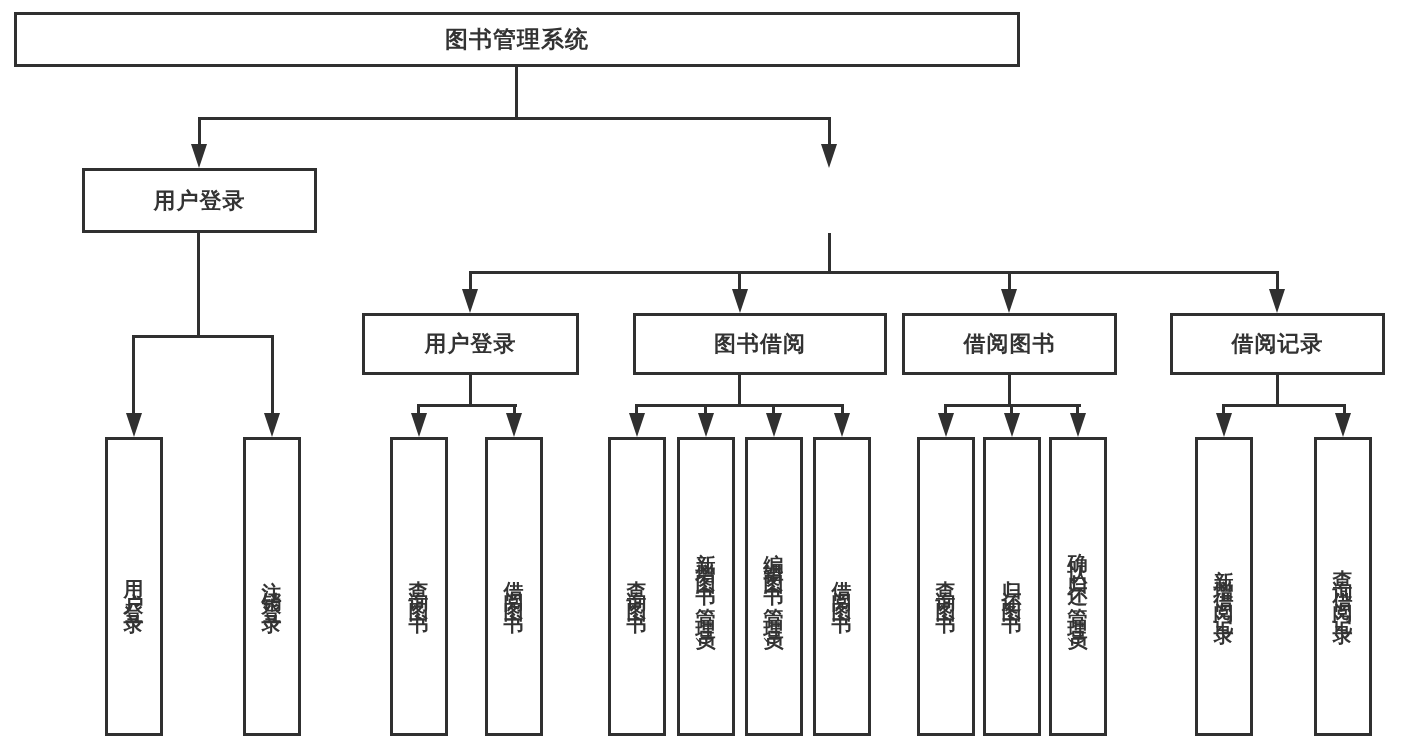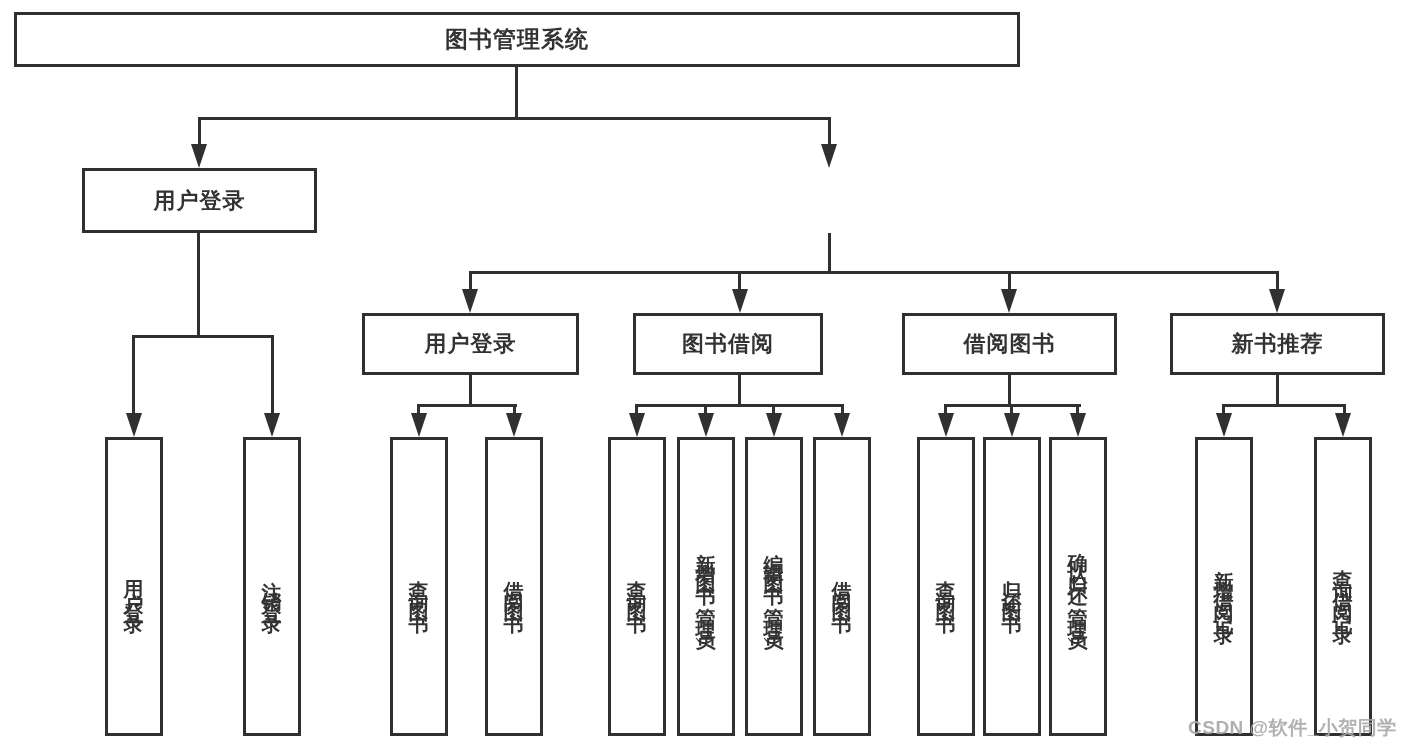--- a/index.html
+++ b/index.html
@@ -132,28 +132,28 @@
     <span>图书管理系统</span>
   </div>
 
   <div class="box hbox" style="left:82px;top:168px;width:235px;height:65px">
     <span>用户登录</span>
   </div>
 
   <div class="box hbox" style="left:362px;top:313px;width:217px;height:62px">
     <span>用户登录</span>
   </div>
-  <div class="box hbox" style="left:633px;top:313px;width:190px;height:62px">
+  <div class="box hbox" style="left:633px;top:313px;width:254px;height:62px">
     <span>图书借阅</span>
   </div>
   <div class="box hbox" style="left:902px;top:313px;width:215px;height:62px">
     <span>借阅图书</span>
   </div>
   <div class="box hbox" style="left:1170px;top:313px;width:215px;height:62px">
-    <span>新书推荐</span>
+    <span>借阅记录</span>
   </div>
 
   <div class="box vbox" style="left:105px;top:437px;width:58px;height:299px">
     <span class="vtext">用户登录</span>
   </div>
   <div class="box vbox" style="left:243px;top:437px;width:58px;height:299px">
     <span class="vtext">注销登录</span>
   </div>
 
   <div class="box vbox" style="left:390px;top:437px;width:58px;height:299px">
@@ -186,15 +186,14 @@
     <span class="vtext">确认归还（管理员）</span>
   </div>
 
   <div class="box vbox" style="left:1195px;top:437px;width:58px;height:299px">
     <span class="vtext">新增借阅记录</span>
   </div>
   <div class="box vbox" style="left:1314px;top:437px;width:58px;height:299px">
     <span class="vtext">查询借阅记录</span>
   </div>
 
-  <div class="watermark">CSDN @软件_小贺同学</div>
 
 </div>
 
 </body></html>

